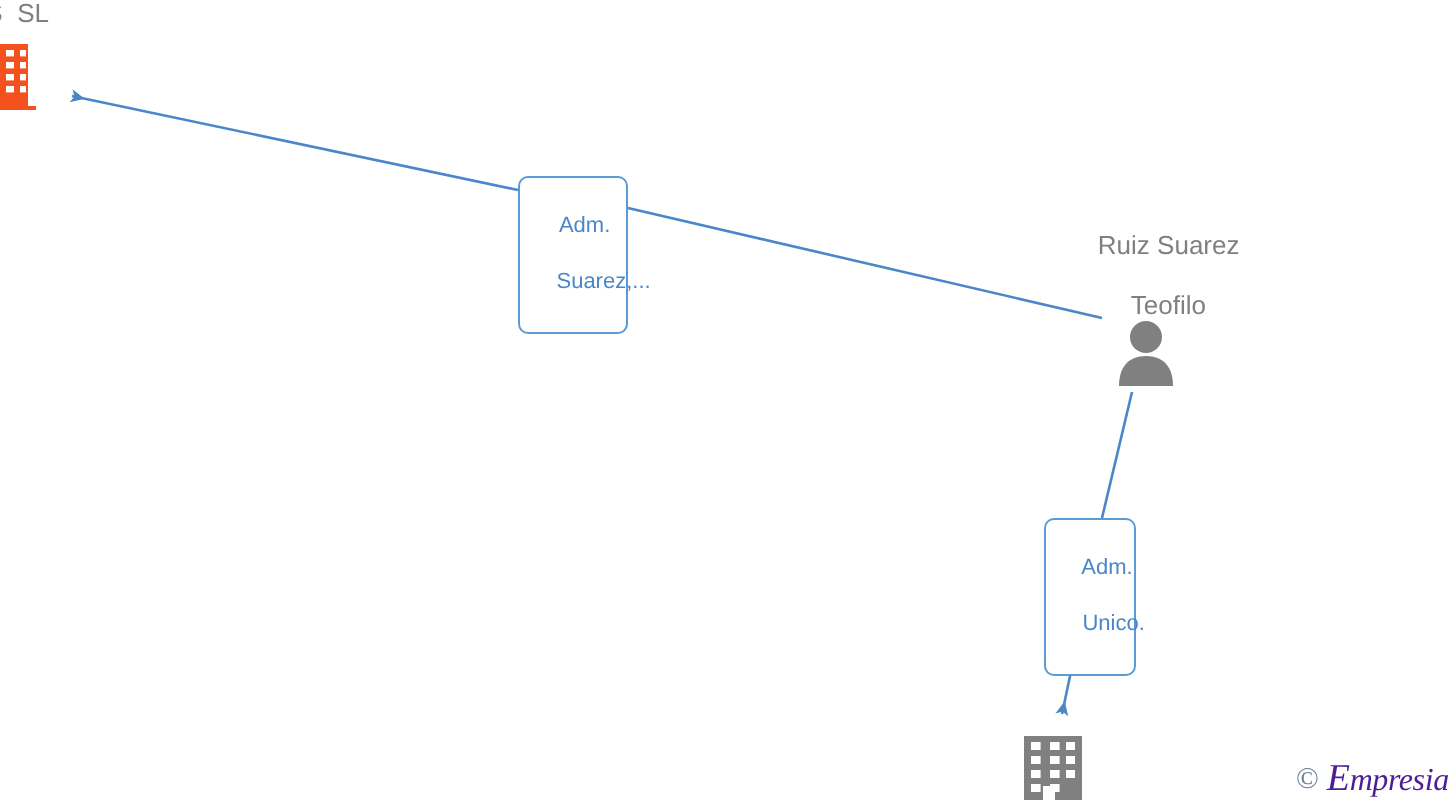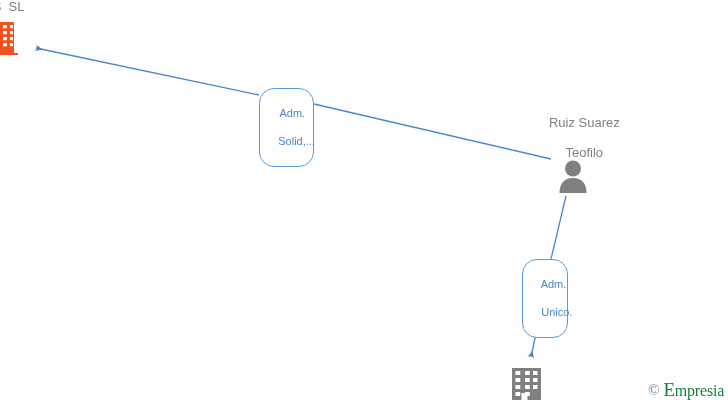--- a/index.html
+++ b/index.html
@@ -71,21 +71,21 @@
   .person-label {
     left: 511px;
     top: 100px;
     width: 125px;
   }
 
   
   .chip {
     position: absolute;
     border: 1.3px solid #5b9bd5;
-    border-radius: 15px;
+    border-radius: 5px;
     background: #ffffff;
     color: #4a86c8;
     font-size: 11px;
     line-height: 14px;
     text-align: center;
     padding: 3px 6px 4px 6px;
     white-space: pre;
     box-sizing: border-box;
   }
   .chip-unico {
@@ -108,22 +108,23 @@
     align-items: center;
     gap: 4px;
   }
   .wm-c {
     font-size: 15px;
     color: #6b7f99;
     font-family: "Liberation Serif", serif;
   }
   .wm-text {
     font-size: 16px;
-    color: #15803d;
+    color: #4c1d95;
     font-family: "Liberation Serif", serif;
+    font-style: italic;
     letter-spacing: -0.2px;
   }
   .wm-text .cap {
     font-size: 19px;
   }
 </style>
 </head>
 <body>
 
 <div id="canvas">
@@ -193,21 +194,21 @@
       <rect x="13" y="26" width="4.8" height="4" fill="#ffffff"></rect>
       <rect x="21" y="5" width="4.5" height="4" fill="#ffffff"></rect>
       <rect x="21" y="12" width="4.5" height="4" fill="#ffffff"></rect>
       <rect x="21" y="19" width="4.5" height="4" fill="#ffffff"></rect>
       <rect x="9.5" y="27" width="6" height="7" fill="#ffffff"></rect>
     </svg>
   </div>
 
   <div class="chip chip-unico">
     <span>Adm.</span><br>
-    <span>Solid,...</span>
+    <span>Suarez,...</span>
   </div>
 
   <div class="chip chip-solid">
     <span>Adm.</span><br>
     <span>Unico.</span>
   </div>
 
   <div class="watermark">
     <span class="wm-c">©</span>
     <span class="wm-text"><span class="cap">E</span><span>mpresia</span></span>

